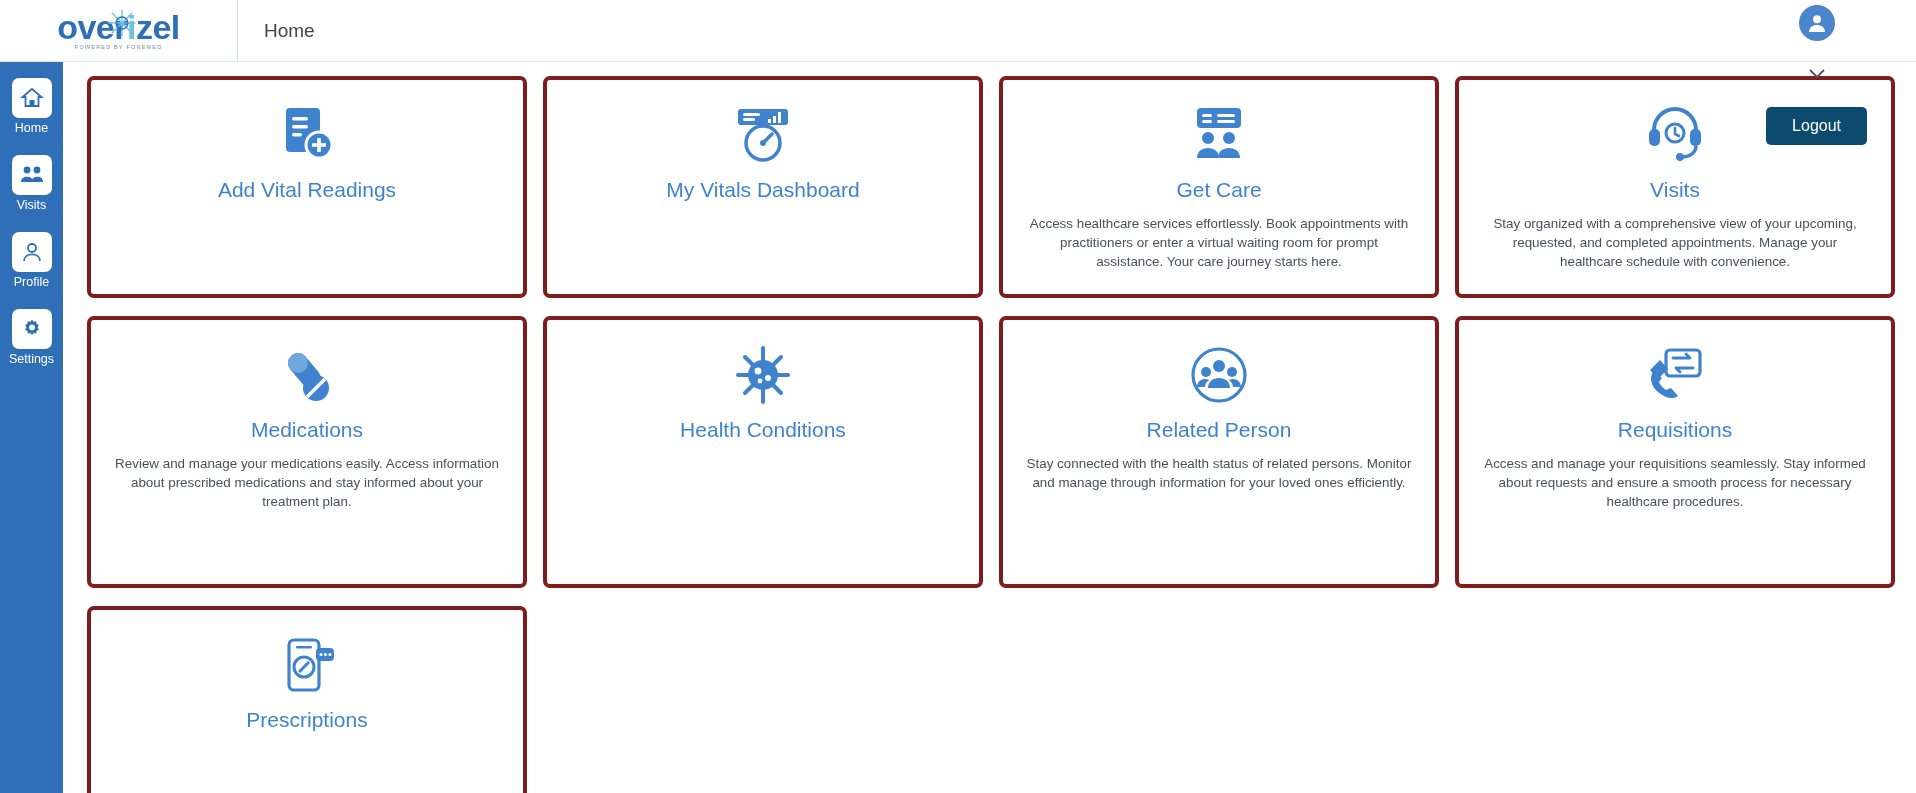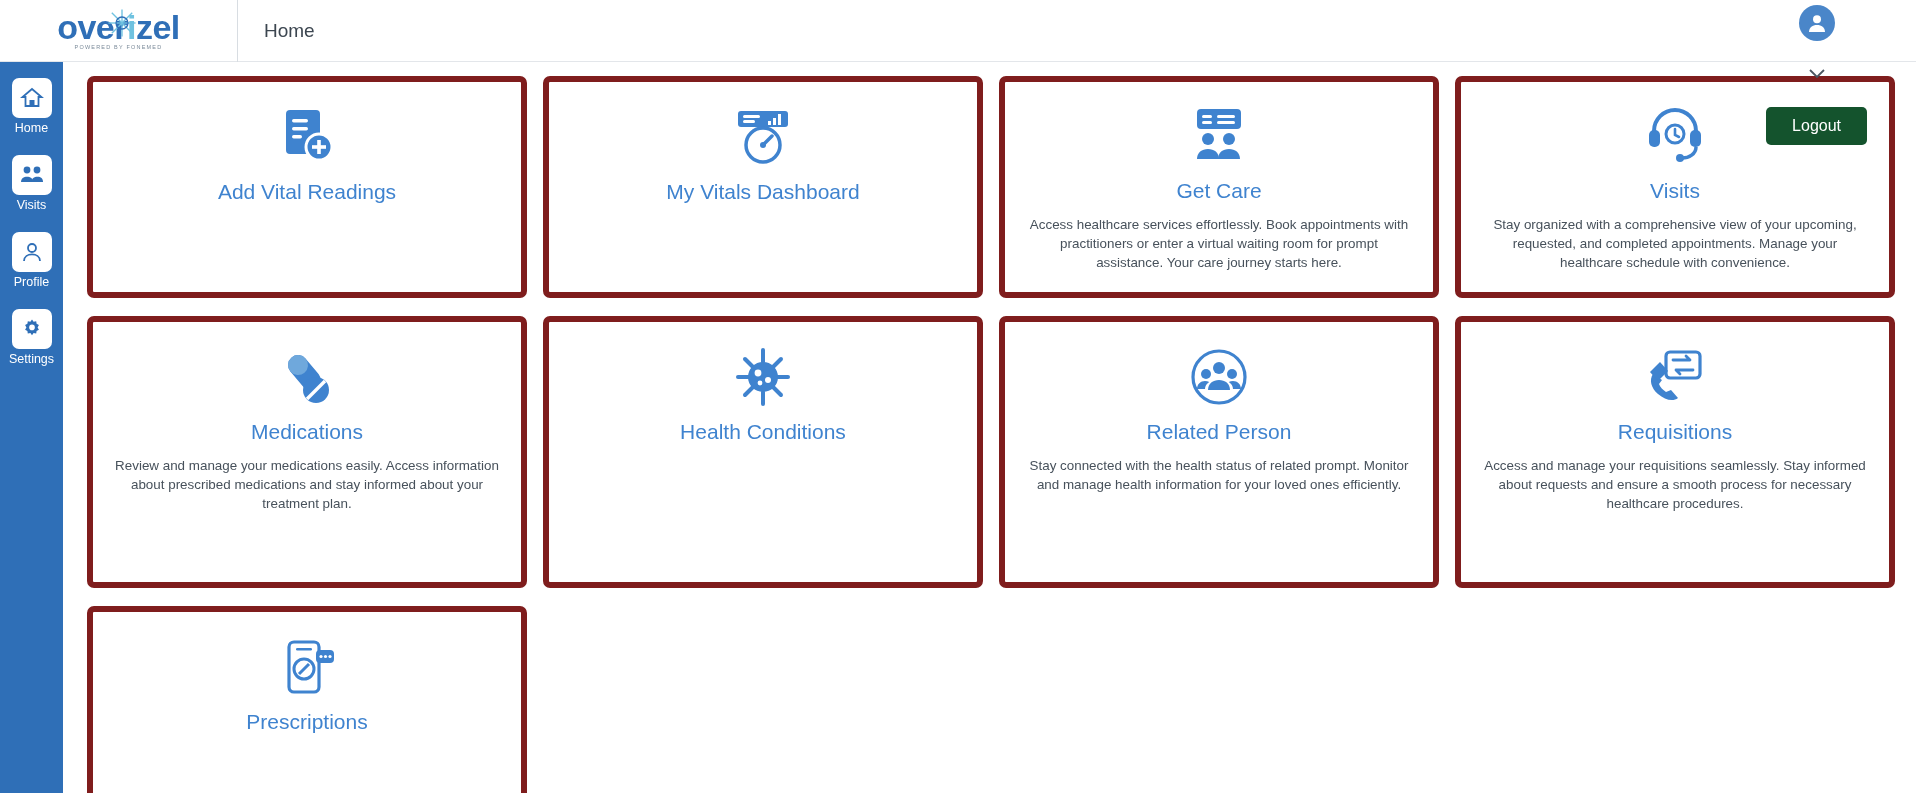--- a/index.html
+++ b/index.html
@@ -81,21 +81,21 @@
   .bell-icon { cursor: pointer; }
   .avatar-btn {
     width: 36px; height: 36px;
     border-radius: 50%;
     background: #4a86c9;
     display: flex; align-items: center; justify-content: center;
     cursor: pointer;
   }
   .chev { cursor: pointer; padding: 4px; }
   .logout-btn {
-    background: #14532d;
+    background: #0c4a6e;
     color: #ffffff;
     font-size: 16px;
     border: none;
     border-radius: 5px;
     padding: 10px 26px;
     cursor: pointer;
     font-family: "Liberation Sans", sans-serif;
   }
 
   
@@ -138,21 +138,21 @@
     padding: 14px 0 0 24px;
     overflow: hidden;
   }
   .grid {
     display: grid;
     grid-template-columns: repeat(4, 440px);
     gap: 18px 16px;
   }
   .card {
     background: #ffffff;
-    border: 6px solid #7f1d1d;
+    border: 4px solid #7f1d1d;
     border-radius: 7px;
     padding: 18px 22px 20px;
     display: flex;
     flex-direction: column;
     align-items: center;
     cursor: pointer;
   }
   .card.h1 { height: 222px; }
   .card.h2 { height: 272px; }
   .card-icon {
@@ -373,21 +373,21 @@
             <circle cx="33" cy="31" r="26" fill="none" stroke="#3f83cf" stroke-width="3.2"></circle>
             <circle cx="33" cy="22" r="6" fill="#3f83cf"></circle>
             <circle cx="20" cy="28" r="5" fill="#3f83cf"></circle>
             <circle cx="46" cy="28" r="5" fill="#3f83cf"></circle>
             <path d="M22 44c0-6.5 5-10 11-10s11 3.5 11 10z" fill="#3f83cf"></path>
             <path d="M11 43c0-5 3.6-8 8-8 1.6 0 3 .3 4.2.9C20.6 37.6 19 40 19 43z" fill="#3f83cf"></path>
             <path d="M55 43c0-5-3.6-8-8-8-1.6 0-3 .3-4.2.9 2.6 1.7 4.2 4.1 4.2 7.1z" fill="#3f83cf"></path>
           </svg>
         </div>
         <div class="card-title">Related Person</div>
-        <div class="card-desc">Stay connected with the health status of related prompt. Monitor and manage health information for your loved ones efficiently.</div>
+        <div class="card-desc">Stay connected with the health status of related persons. Monitor and manage through information for your loved ones efficiently.</div>
       </div>
 
       <div class="card h2">
         <div class="card-icon">
           <svg width="70" height="62" viewBox="0 0 70 62">
             <rect x="26" y="6" width="34" height="26" rx="4" fill="none" stroke="#3f83cf" stroke-width="3.2"></rect>
             <path d="M33 14h17l-4-4" fill="none" stroke="#3f83cf" stroke-width="2.8" stroke-linecap="round" stroke-linejoin="round"></path>
             <path d="M53 24H36l4 4" fill="none" stroke="#3f83cf" stroke-width="2.8" stroke-linecap="round" stroke-linejoin="round"></path>
             <path d="M13 28c-4 6-2 14 5 20s15 8 20 4l-7-8-5 2c-3-2-6-5-7-8l3-4z" fill="#3f83cf"></path>
             <path d="M10 26l10-10 8 9-10 10z" fill="#3f83cf"></path>

